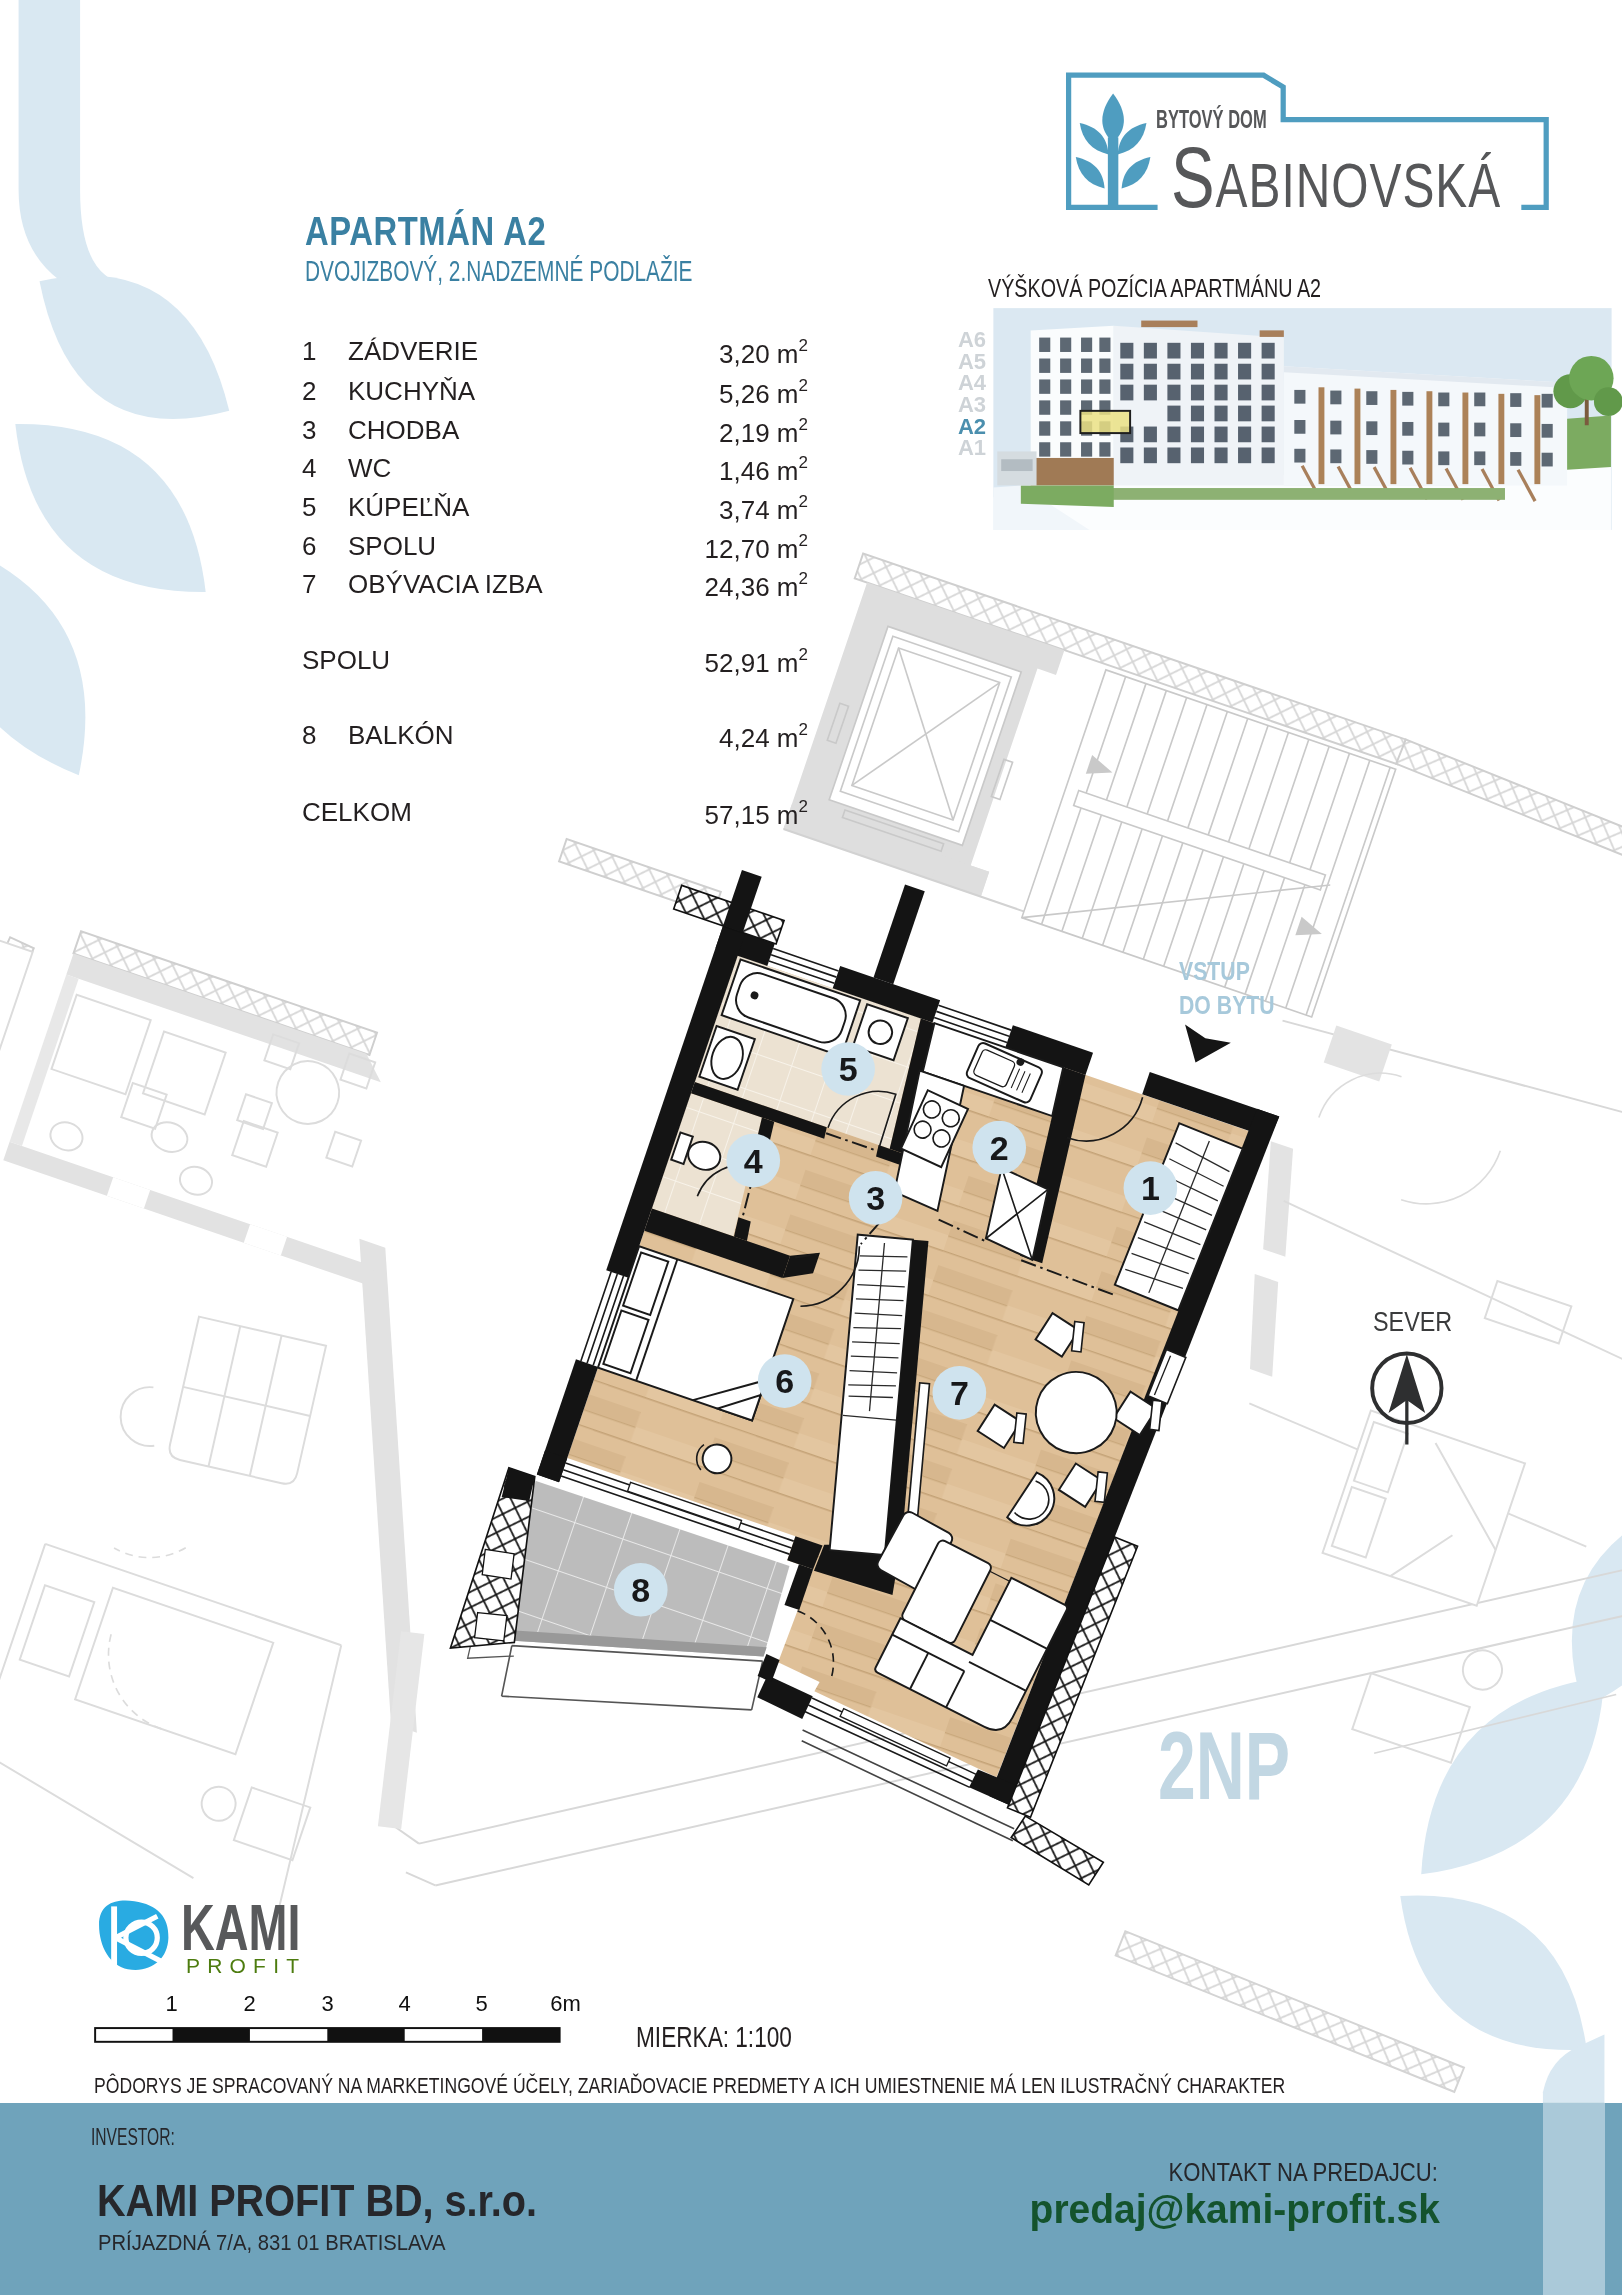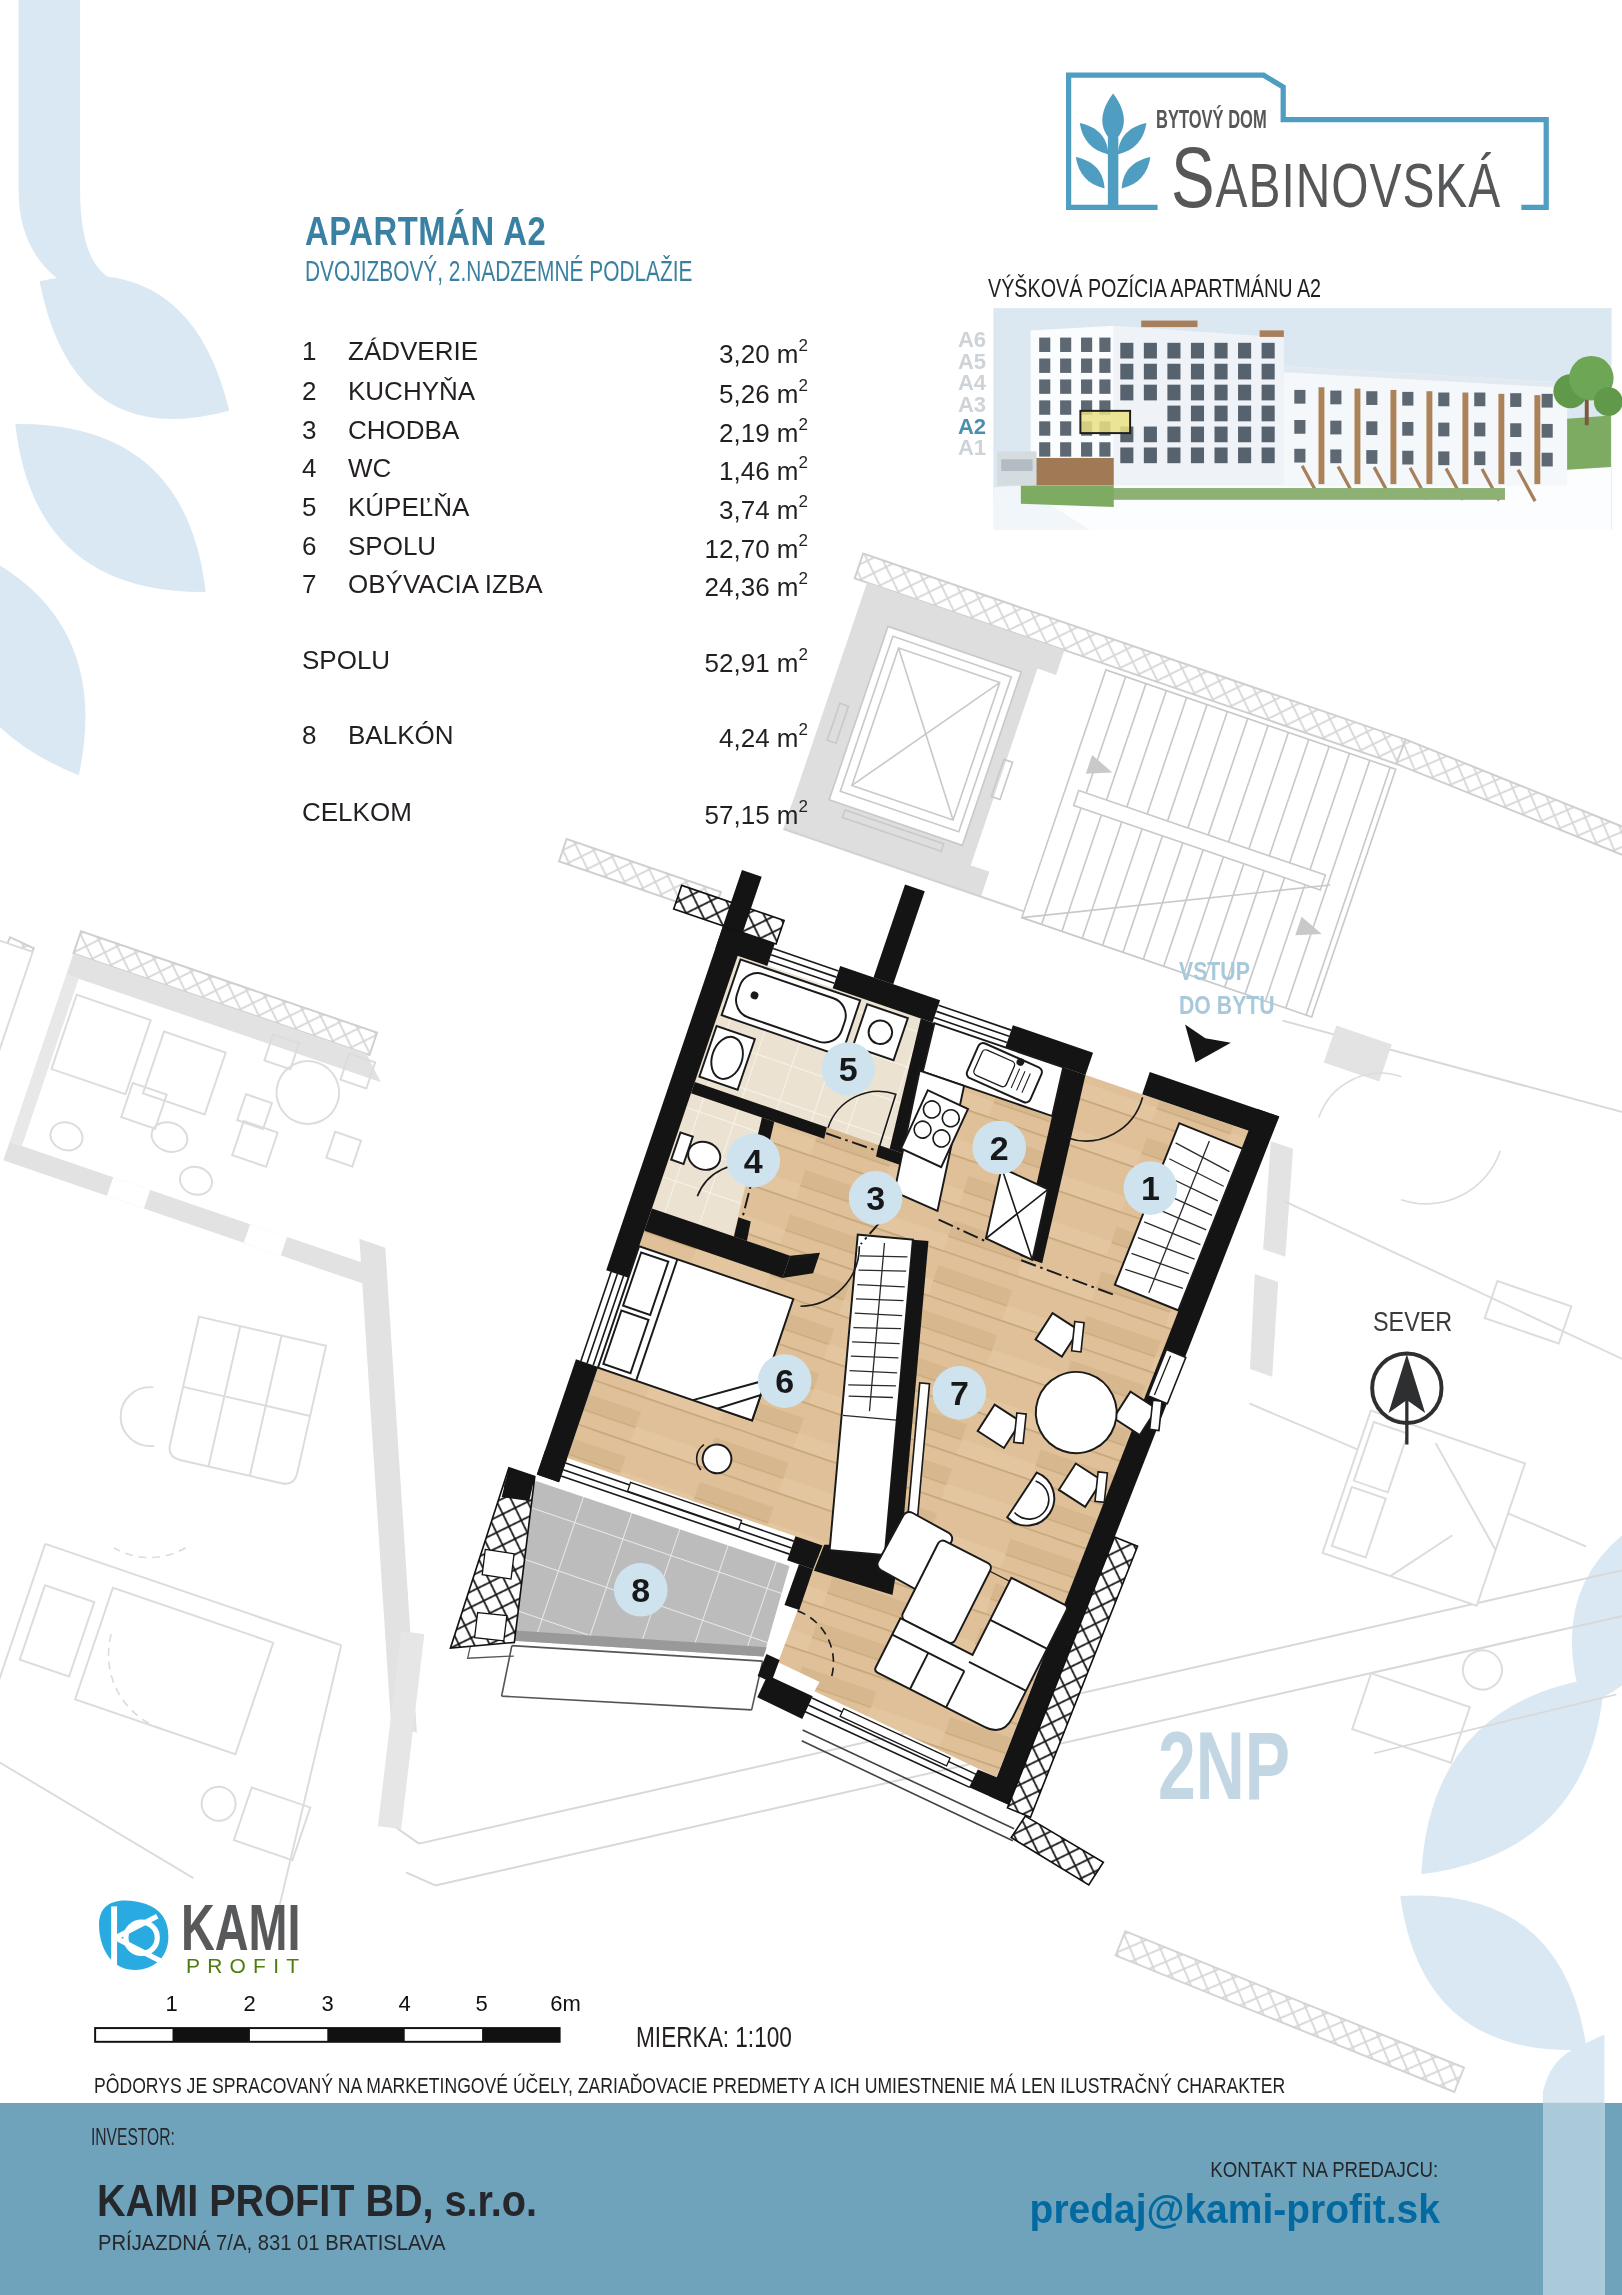--- a/index.html
+++ b/index.html
@@ -14,22 +14,22 @@
 .trow .nm{position:absolute;left:46px;top:0}
 .trow .val{position:absolute;right:0;top:0;text-align:right}
 sup{font-size:17px;vertical-align:11.8px}
 .bold{font-weight:normal}
 #mierka{left:636px;top:2021px;font-size:29px;color:#231f20}
 #disclaim{left:94px;top:2073px;font-size:22px;color:#231f20}
 #footer{left:0;top:2103px;width:1623px;height:192px;background:#6fa3bb}
 #investor{left:91px;top:2123px;font-size:24px;font-weight:normal;color:#26272b}
 #kamibd{left:97px;top:2176px;font-size:44px;font-weight:bold;color:#26272b}
 #addr{left:98px;top:2230px;font-size:22px;color:#26272b}
-#kontakt{right:185px;top:2157px;font-size:22px;color:#26272b;text-align:center}
-#predaj{right:183px;top:2186px;font-size:41px;font-weight:bold;color:#0369a1;text-align:right}
+#kontakt{right:185px;top:2157px;font-size:26px;color:#26272b;text-align:center}
+#predaj{right:183px;top:2186px;font-size:41px;font-weight:bold;color:#14532d;text-align:right}
 #vyskova{left:988px;top:273px;font-size:26px;color:#231f20}
 #bytovy{left:1156px;top:105px;font-size:25px;color:#565759;font-weight:bold}
 #sabinov{left:1171px;top:128px;font-size:86px;color:#565759;letter-spacing:1.3px}
 #vstup{left:1179px;top:954px;font-size:25px;font-weight:bold;color:#a7c9db;line-height:34px}
 #sever{left:1373px;top:1306px;font-size:27.5px;color:#3a3b3c}
 #dvanp{left:1158px;top:1710px;font-size:97px;font-weight:bold;color:#c2d7e3}
 .alab{position:absolute;width:79px;text-align:right;font-size:22px;font-weight:bold;color:#ced3d7}
 .snum{position:absolute;width:39px;text-align:center;font-size:22px;color:#111}
 #kamitxt{left:181px;top:1890px;font-size:65px;font-weight:bold;color:#58595b}
 #profittxt{left:186px;top:1954px;font-size:21px;color:#4d7c0f;letter-spacing:7.2px}

